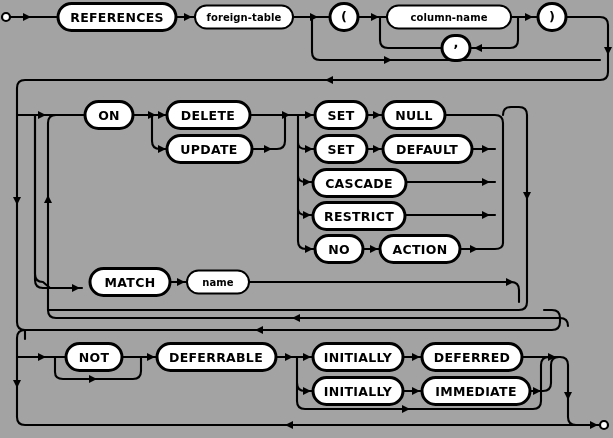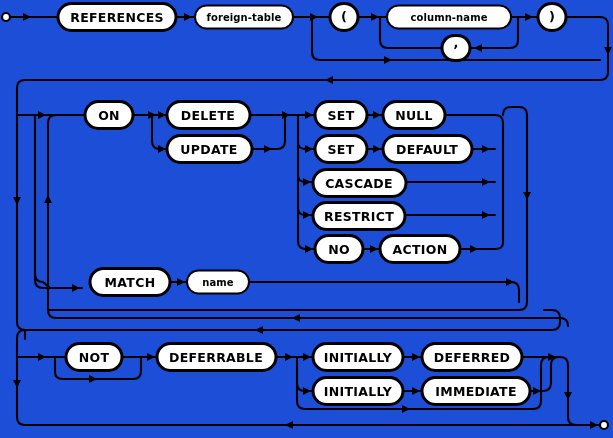--- a/index.html
+++ b/index.html
@@ -4,21 +4,21 @@
 <style>
   html, body {
     margin: 0;
     padding: 0;
     background: #ffffff;
   }
   #diagram-root {
     position: relative;
     width: 613px;
     height: 438px;
-    background: #1d4ed8;
+    background: #a3a3a3;
     font-family: "DejaVu Sans", sans-serif;
     overflow: hidden;
   }
   svg.rr {
     display: block;
     width: 613px;
     height: 438px;
     shape-rendering: geometricPrecision;
   }
   .rr-line {

